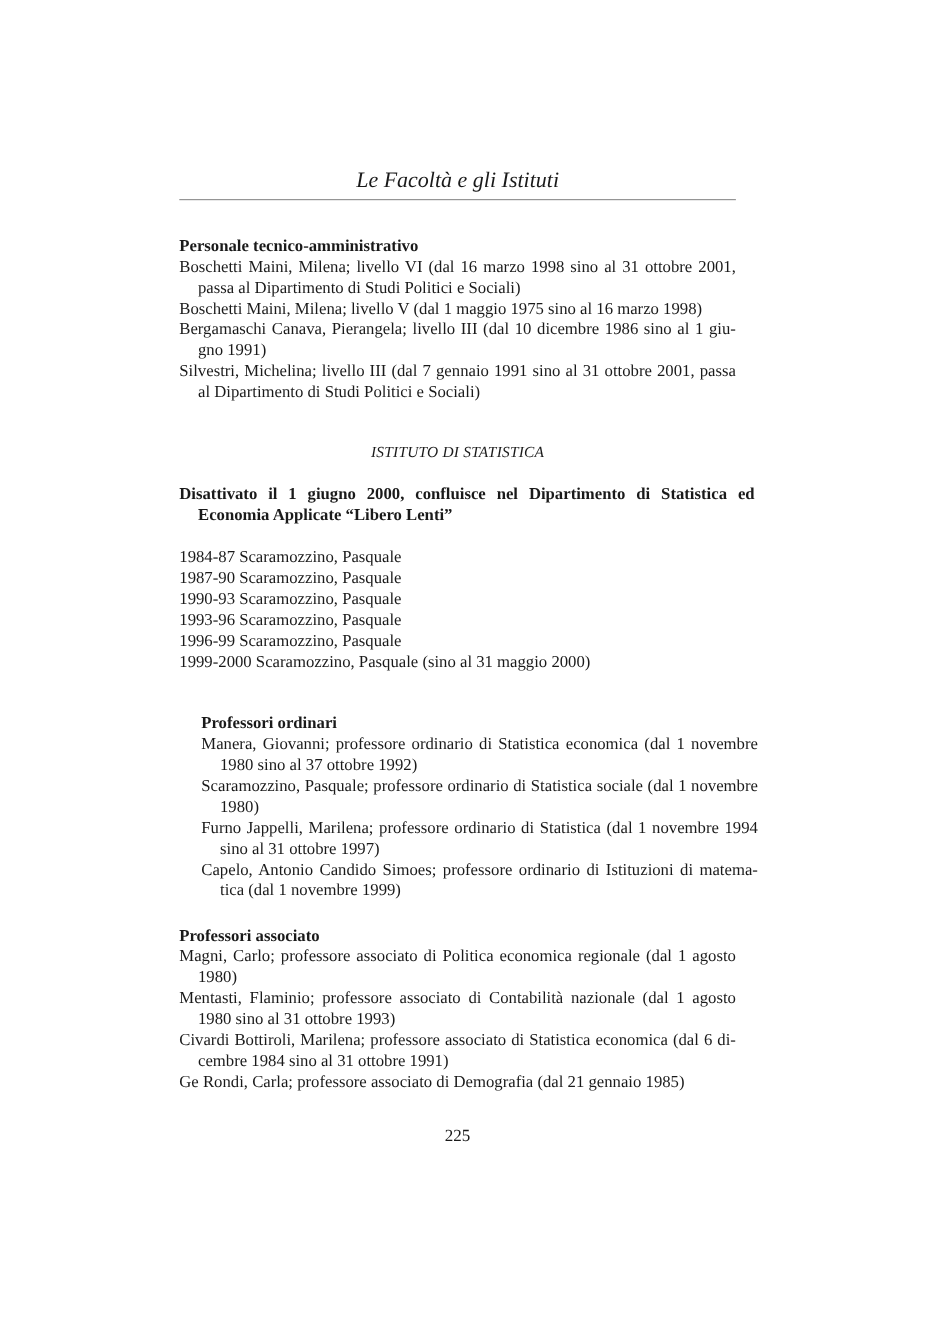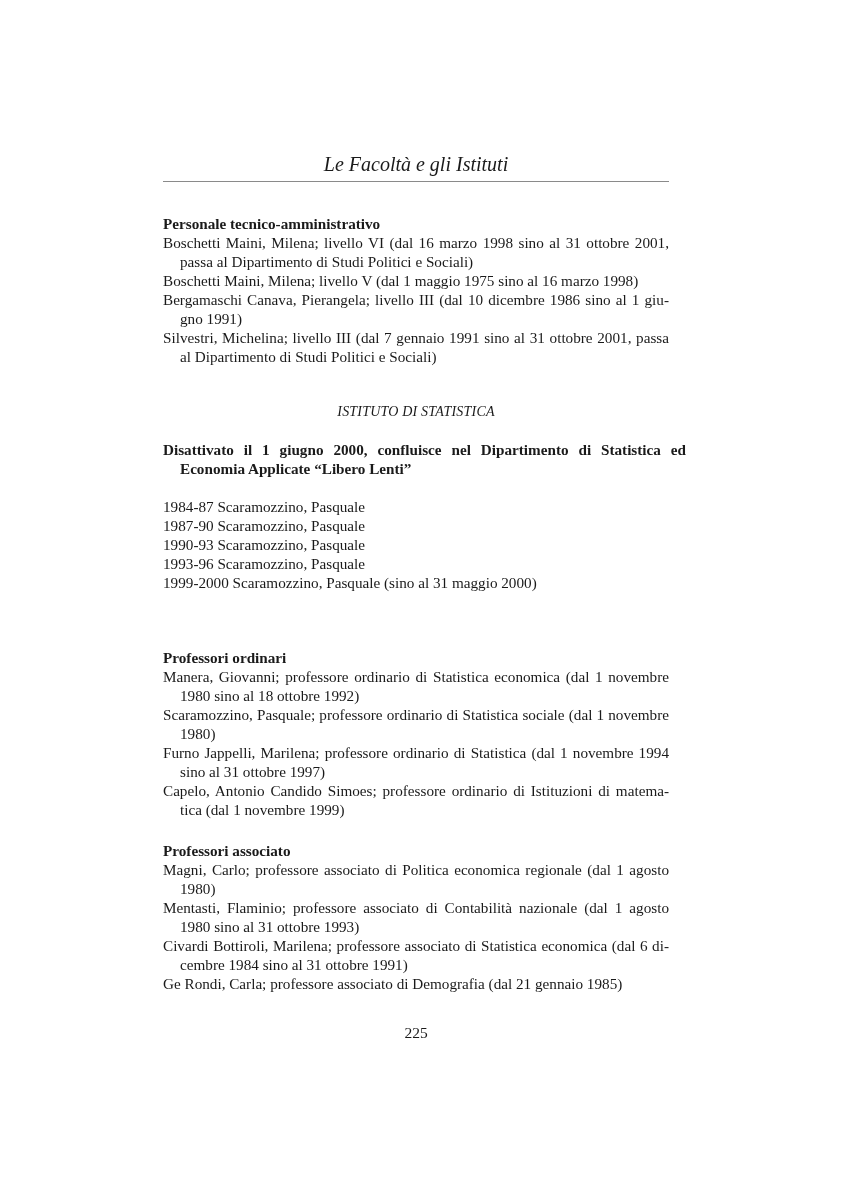--- a/index.html
+++ b/index.html
@@ -37,26 +37,27 @@
 
   <div class="block intro entry" style="top:440px;">
     <span>Disattivato il 1 giugno 2000, confluisce nel </span><b>Dipartimento di Statistica ed Economia Applicate “Libero Lenti”</b>
   </div>
 
   <div class="block" style="top:497px;">
     <div>1984-87 Scaramozzino, Pasquale</div>
     <div>1987-90 Scaramozzino, Pasquale</div>
     <div>1990-93 Scaramozzino, Pasquale</div>
     <div>1993-96 Scaramozzino, Pasquale</div>
+    <div>1996-99 Scaramozzino, Pasquale</div>
     <div>1999-2000 Scaramozzino, Pasquale (sino al 31 maggio 2000)</div>
   </div>
 
-  <div class="block" style="top:648px;">
+  <div class="block" style="top:648px;margin-left:20px;">
     <div class="heading">Professori ordinari</div>
-    <div class="entry">Manera, Giovanni; professore ordinario di Statistica economica (dal 1 novembre 1980 sino al 18 ottobre 1992)</div>
+    <div class="entry">Manera, Giovanni; professore ordinario di Statistica economica (dal 1 novembre 1980 sino al 37 ottobre 1992)</div>
     <div class="entry">Scaramozzino, Pasquale; professore ordinario di Statistica sociale (dal 1 novembre 1980)</div>
     <div class="entry">Furno Jappelli, Marilena; professore ordinario di Statistica (dal 1 novembre 1994 sino al 31 ottobre 1997)</div>
     <div class="entry">Capelo, Antonio Candido Simoes; professore ordinario di Istituzioni di matema-tica (dal 1 novembre 1999)</div>
   </div>
 
   <div class="block" style="top:841px;">
     <div class="heading">Professori associato</div>
     <div class="entry">Magni, Carlo; professore associato di Politica economica regionale (dal 1 agosto 1980)</div>
     <div class="entry">Mentasti, Flaminio; professore associato di Contabilità nazionale (dal 1 agosto 1980 sino al 31 ottobre 1993)</div>
     <div class="entry">Civardi Bottiroli, Marilena; professore associato di Statistica economica (dal 6 di-cembre 1984 sino al 31 ottobre 1991)</div>

